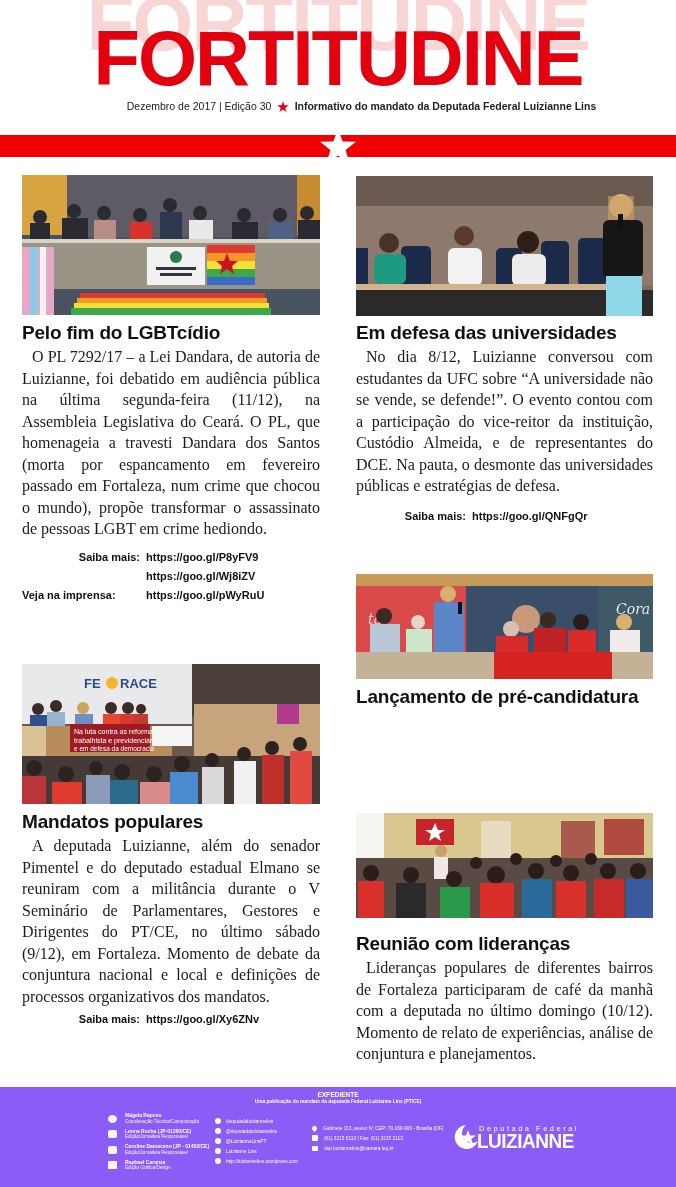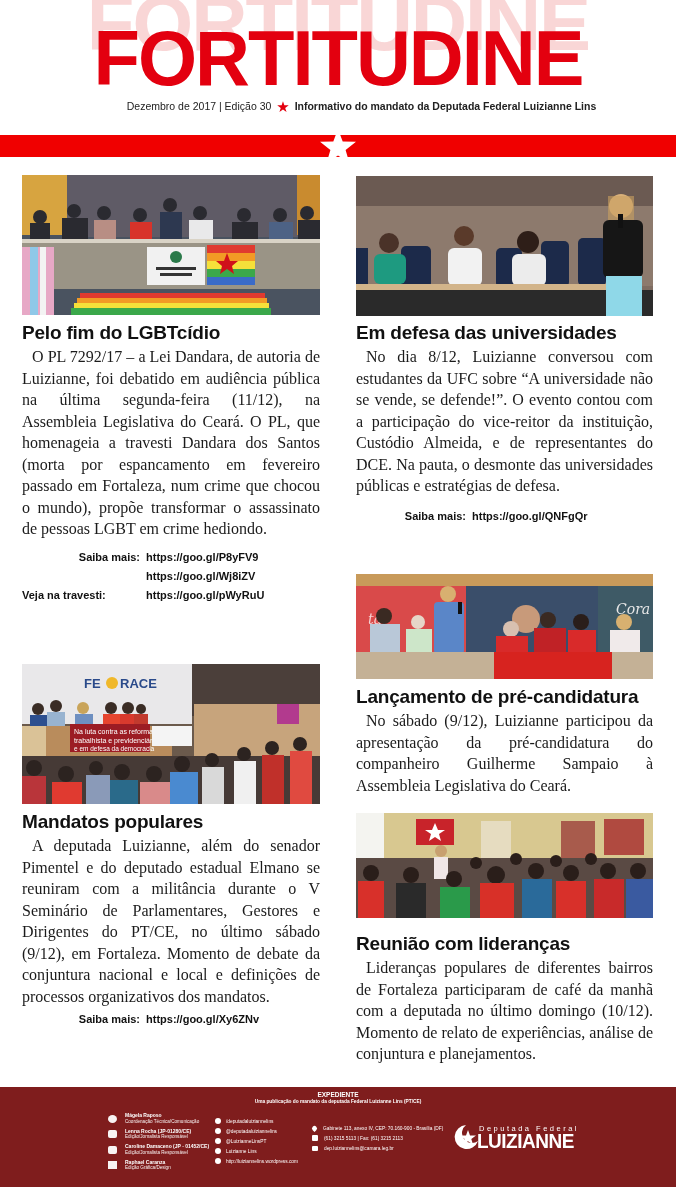--- a/index.html
+++ b/index.html
@@ -47,21 +47,21 @@
     font-family: "Liberation Serif", serif; font-size: 16px; line-height: 21.5px;
     color: #1b1b1b; text-align: justify; text-indent: 10px; margin-top: 2px;
   }
   .links { font-family: "Liberation Sans", sans-serif; font-weight: 700; font-size: 11px; color: #111; margin-top: 8px; }
   .link-row { display: flex; line-height: 19px; }
   .link-label { width: 124px; text-align: right; padding-right: 6px; flex: none; }
   .link-url { flex: none; }
 
   
   .footer {
-    position: absolute; left: 0; top: 1087px; width: 676px; height: 100px; background: #7f1d1d;
+    position: absolute; left: 0; top: 1087px; width: 676px; height: 100px; background: #8b5cf6;
     color: #fff; font-family: "Liberation Sans", sans-serif;
   }
   .foot-heading { position: absolute; left: 0; right: 0; top: 4px; text-align: center; font-size: 6.5px; font-weight: 700; }
   .foot-sub { position: absolute; left: 0; right: 0; top: 12px; text-align: center; font-size: 4.8px; font-weight: 700; }
   .staff { position: absolute; left: 108px; top: 24px; }
   .staff-item { display: flex; align-items: center; height: 15.5px; }
   .staff-icon { width: 9px; height: 8px; margin-right: 8px; background: #fff; border-radius: 2px; opacity: 0.95; }
   .staff-name { font-size: 5px; font-weight: 700; line-height: 5.5px; }
   .staff-role { font-size: 4.6px; line-height: 5.5px; opacity: 0.95; }
   .social { position: absolute; left: 215px; top: 29px; }
@@ -147,21 +147,21 @@
   <div class="links">
     <div class="link-row">
       <span class="link-label">Saiba mais:</span>
       <span class="link-url">https://goo.gl/P8yFV9</span>
     </div>
     <div class="link-row">
       <span class="link-label"></span>
       <span class="link-url">https://goo.gl/Wj8iZV</span>
     </div>
     <div class="link-row">
-      <span class="link-label" style="width:124px; text-align:left;">Veja na travesti:</span>
+      <span class="link-label" style="width:124px; text-align:left;">Veja na imprensa:</span>
       <span class="link-url">https://goo.gl/pWyRuU</span>
     </div>
   </div>
 </section>
 
 <section class="article" style="left:22px; top:664px; width:300px;">
   <div class="photo" style="position:relative; width:298px; height:140px;">
     <svg width="298" height="140" viewBox="0 0 298 140">
       <rect width="298" height="140" fill="#6b5a4c"></rect>
       <rect x="0" y="0" width="170" height="60" fill="#e9e8ea"></rect>
@@ -287,21 +287,20 @@
         <rect x="178" y="54" width="32" height="26" fill="#c02226"></rect>
       <circle cx="225" cy="48" r="8" fill="#2a1e1a"></circle>
         <rect x="212" y="56" width="28" height="24" fill="#d92a2a"></rect>
       <circle cx="268" cy="48" r="8" fill="#d8b070"></circle>
         <rect x="254" y="56" width="30" height="24" fill="#f0eaea"></rect>
       <rect x="0" y="78" width="297" height="27" fill="#c4b196"></rect>
       <rect x="138" y="78" width="118" height="27" fill="#d7231f"></rect>
     </svg>
   </div>
   <h2 class="headline" style="margin-top:7px;">Lançamento de pré-candidatura</h2>
-  <p class="body-text" style="width:297px;">No sábado (9/12), Luizianne participou da apresentação da pré-candidatura do companheiro Guilherme Sampaio à Assembleia Legislativa do Ceará.</p>
 </section>
 
 <section class="article" style="left:356px; top:813px; width:300px;">
   <div class="photo" style="position:relative; width:297px; height:105px;">
     <svg width="297" height="105" viewBox="0 0 297 105">
       <rect width="297" height="105" fill="#d8c890"></rect>
       <rect x="0" y="0" width="28" height="50" fill="#f4f4f0"></rect>
       <rect x="60" y="6" width="38" height="26" fill="#c8232a"></rect>
       <polygon points="79,10 82,17 89,17 83,21 85,28 79,24 73,28 75,21 69,17 76,17" fill="#fff"></polygon>
       <rect x="125" y="8" width="30" height="50" fill="#e6dcc0"></rect>

